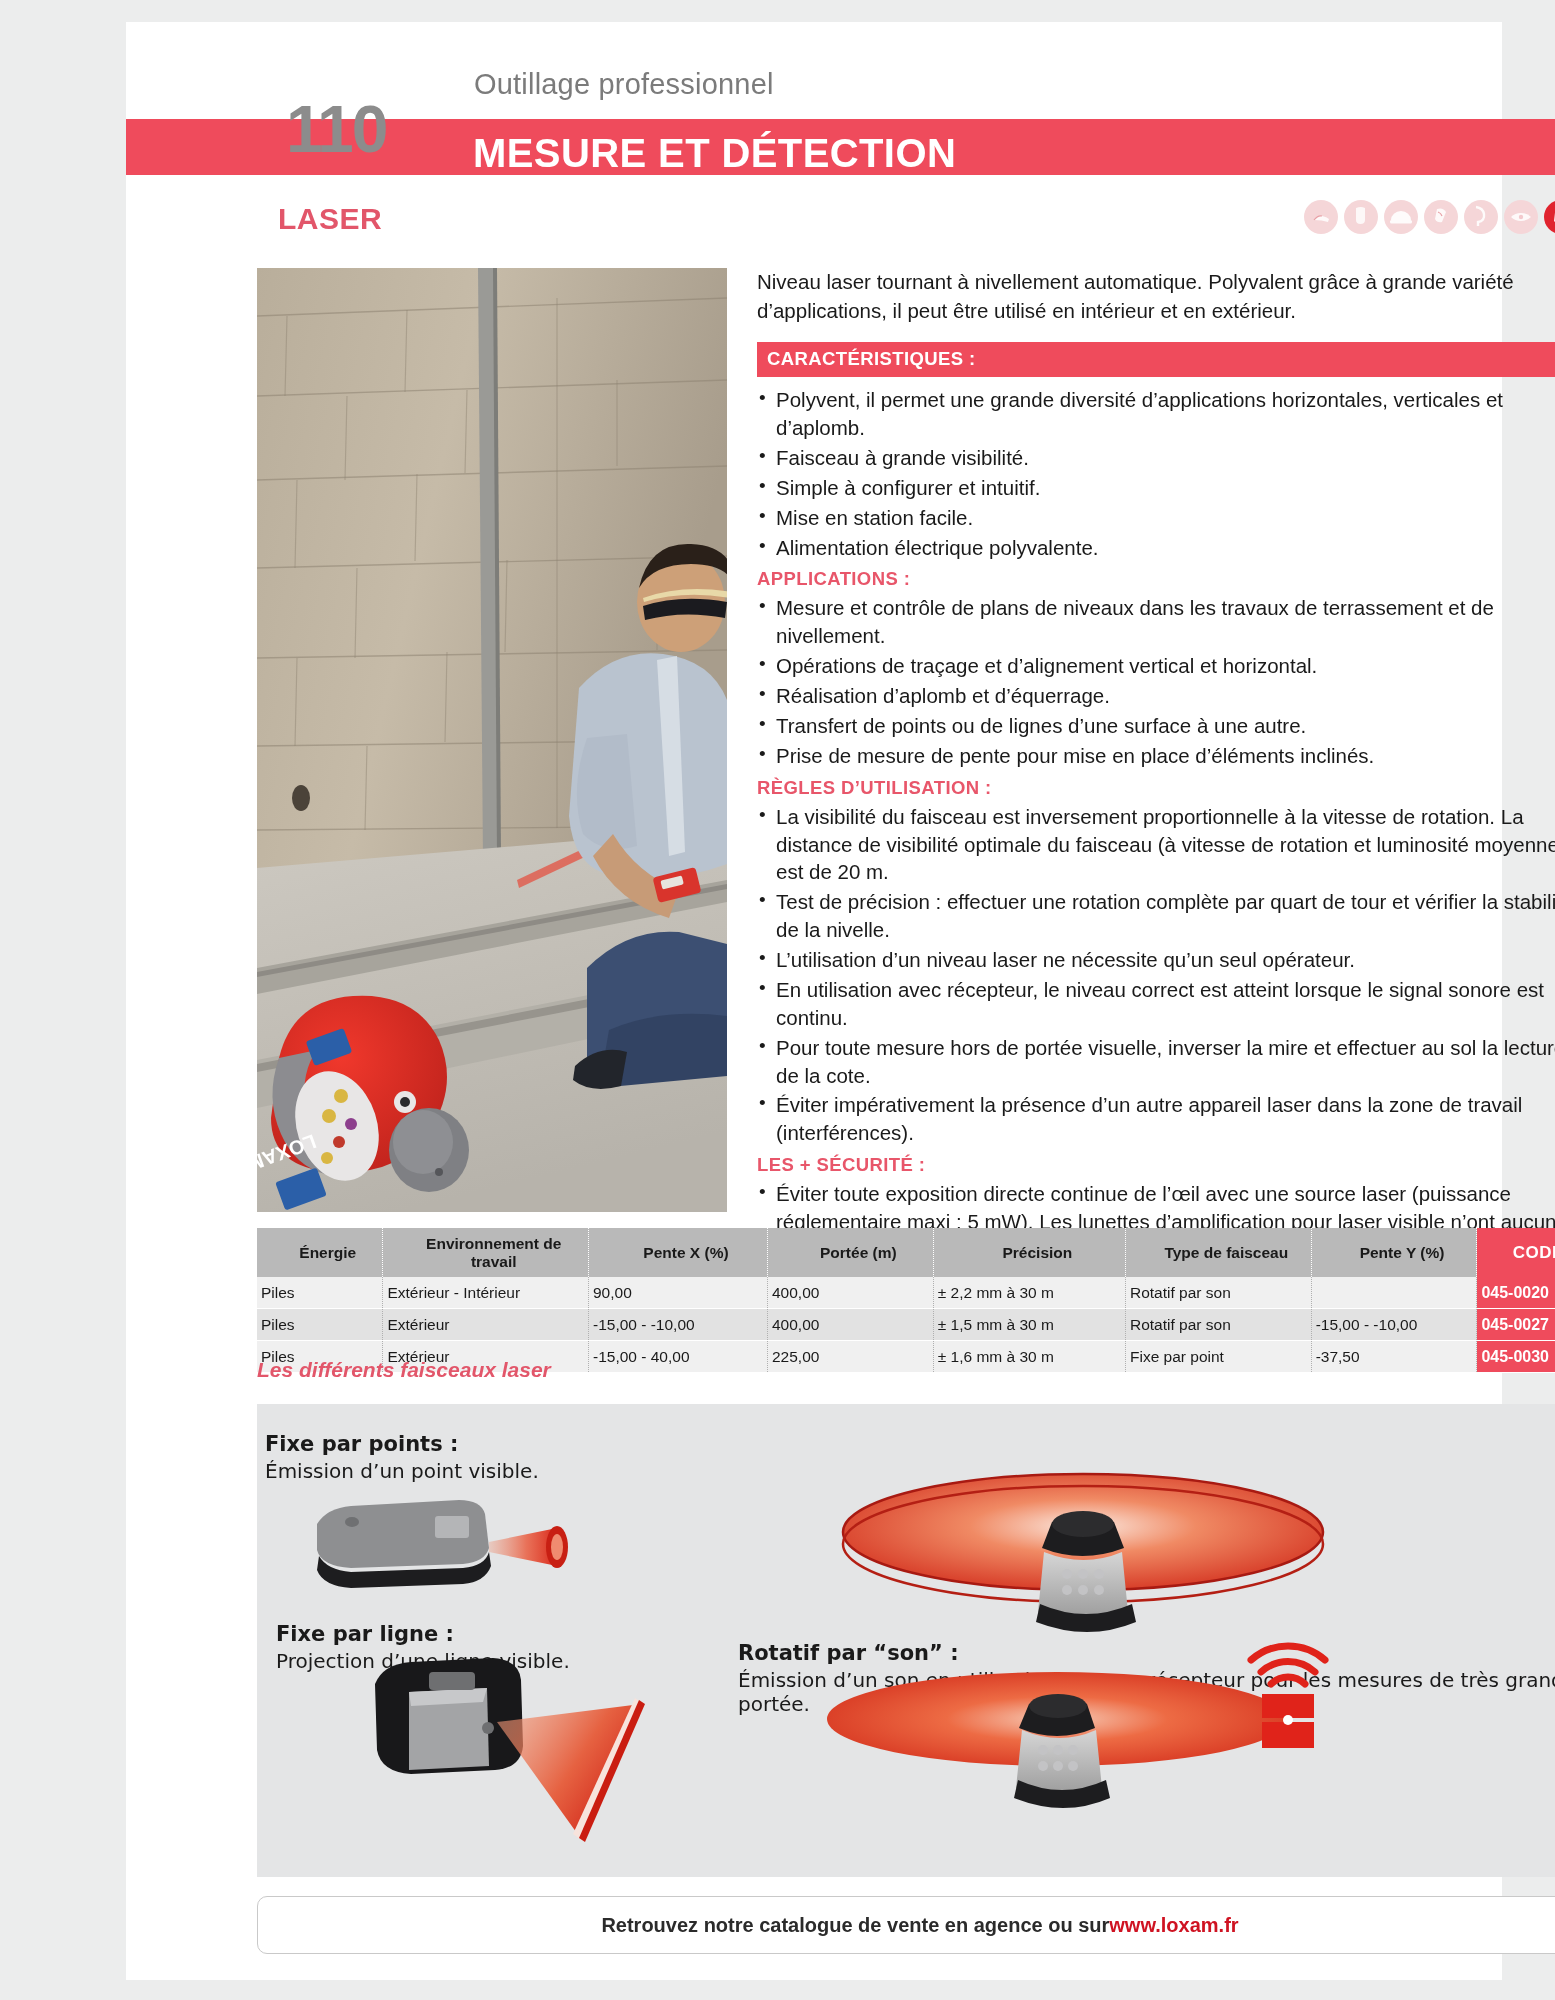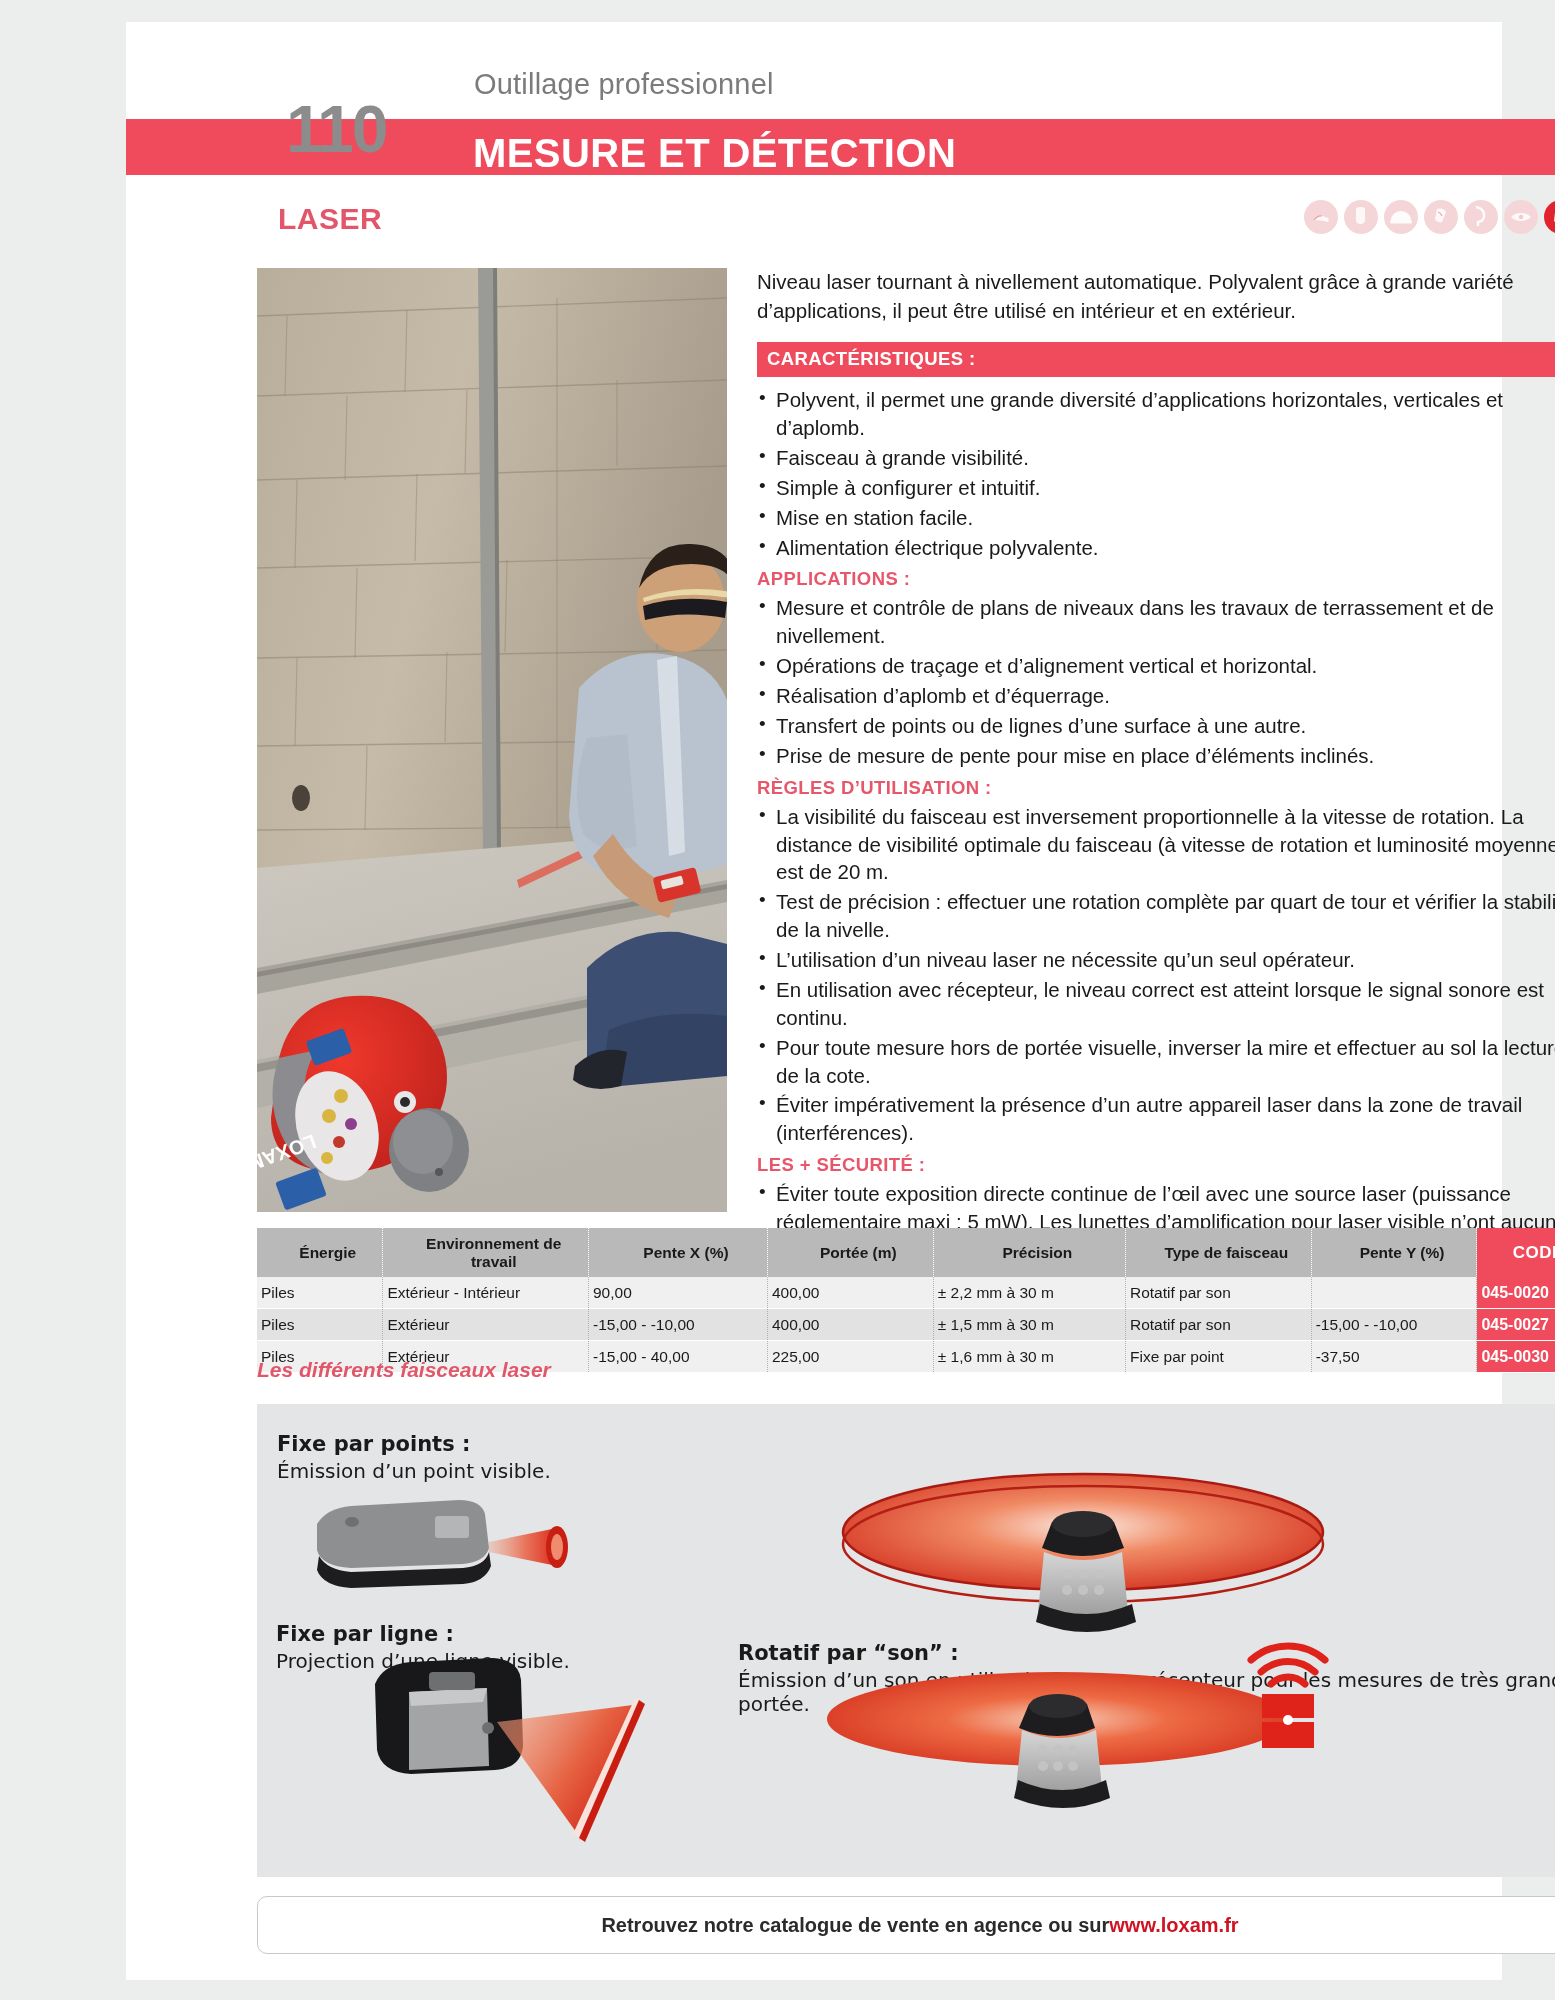--- a/index.html
+++ b/index.html
@@ -390,21 +390,21 @@
         <td>-37,50</td>
         <td class="code-c">045-0030</td>
       </tr>
     </tbody>
   </table>
 
   <div class="diag-title">Les différents faisceaux laser</div>
 
   <div class="diag-box">
 
-    <div class="dlab" style="left:20px; top:28px;">
+    <div class="dlab" style="left:8px; top:28px;">
       <span class="t1">Fixe par points :</span>
       <span class="t2">Émission d’un point visible.</span>
     </div>
 
     <div class="dlab" style="left:481px; top:28px;">
     </div>
 
     <div class="dlab" style="left:19px; top:218px;">
       <span class="t1">Fixe par ligne :</span>
       <span class="t2">Projection d’une ligne visible.</span>

